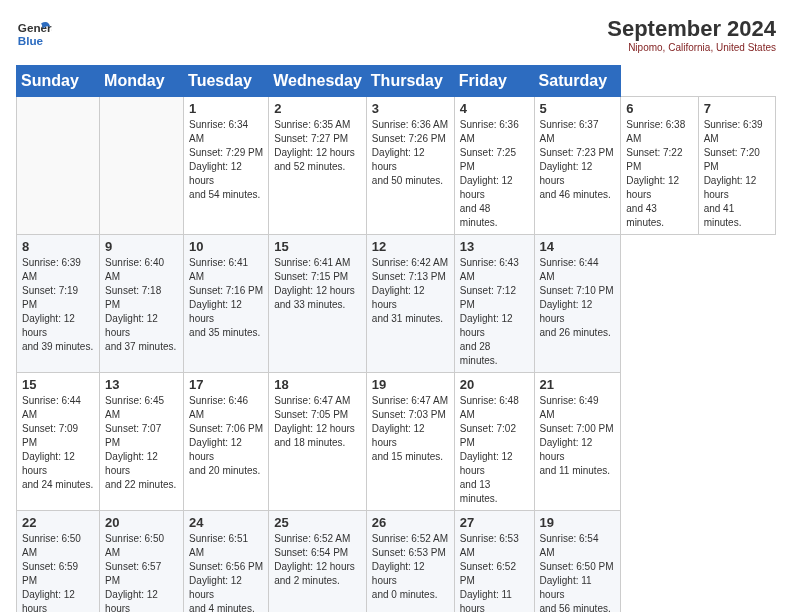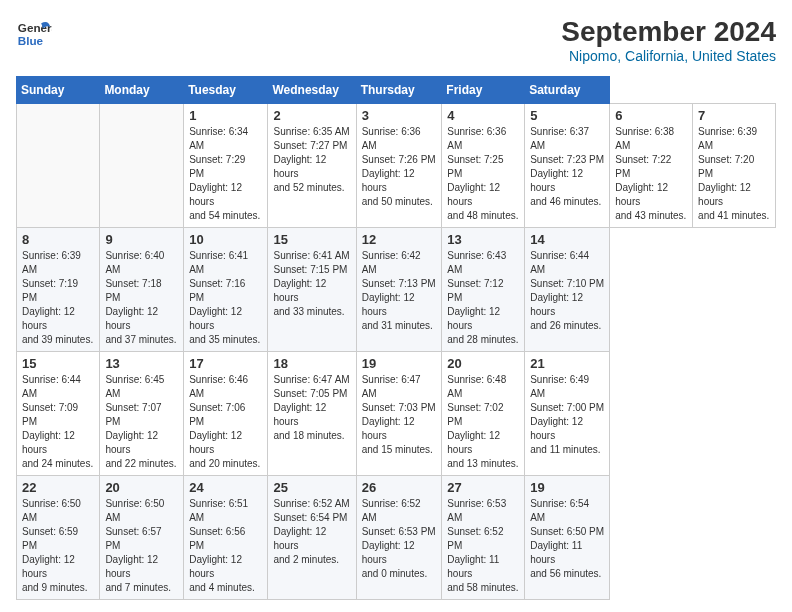--- a/index.html
+++ b/index.html
@@ -22,39 +22,39 @@
       gap: 4px;
     }
     .logo-icon {
       width: 36px;
       height: 36px;
     }
     .title-block {
       text-align: right;
     }
     .month-title {
-      font-size: 28px;
+      font-size: 22px;
       font-weight: bold;
       color: #333;
     }
     .location-title {
-      font-size: 14px;
-      color: #0369a1;
+      font-size: 10px;
+      color: #7f1d1d;
     }
     .calendar-table {
       width: 100%;
       border-collapse: collapse;
       font-size: 11px;
     }
     .calendar-table th {
       background-color: #2d6cc0;
       color: #fff;
       padding: 6px 4px;
       text-align: left;
-      font-size: 12px;
+      font-size: 16px;
       font-weight: bold;
       border: 1px solid #2d6cc0;
     }
     .calendar-table td {
       border: 1px solid #ccc;
       padding: 4px 5px;
       vertical-align: top;
       background: #fff;
       min-height: 80px;
       height: 80px;

